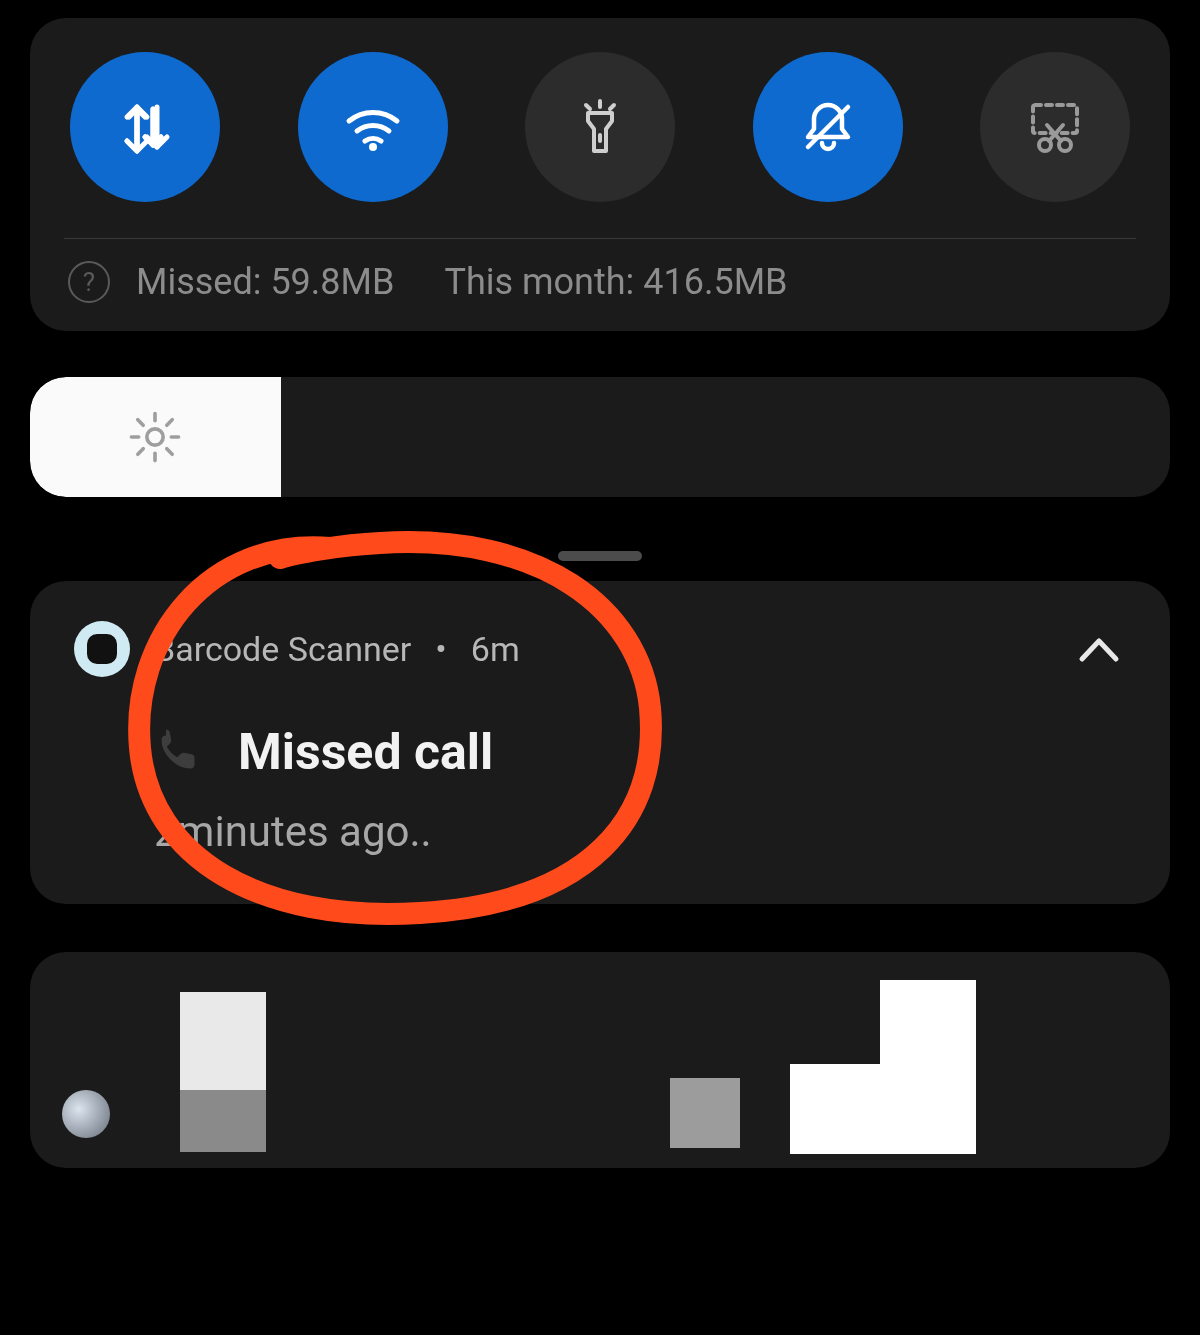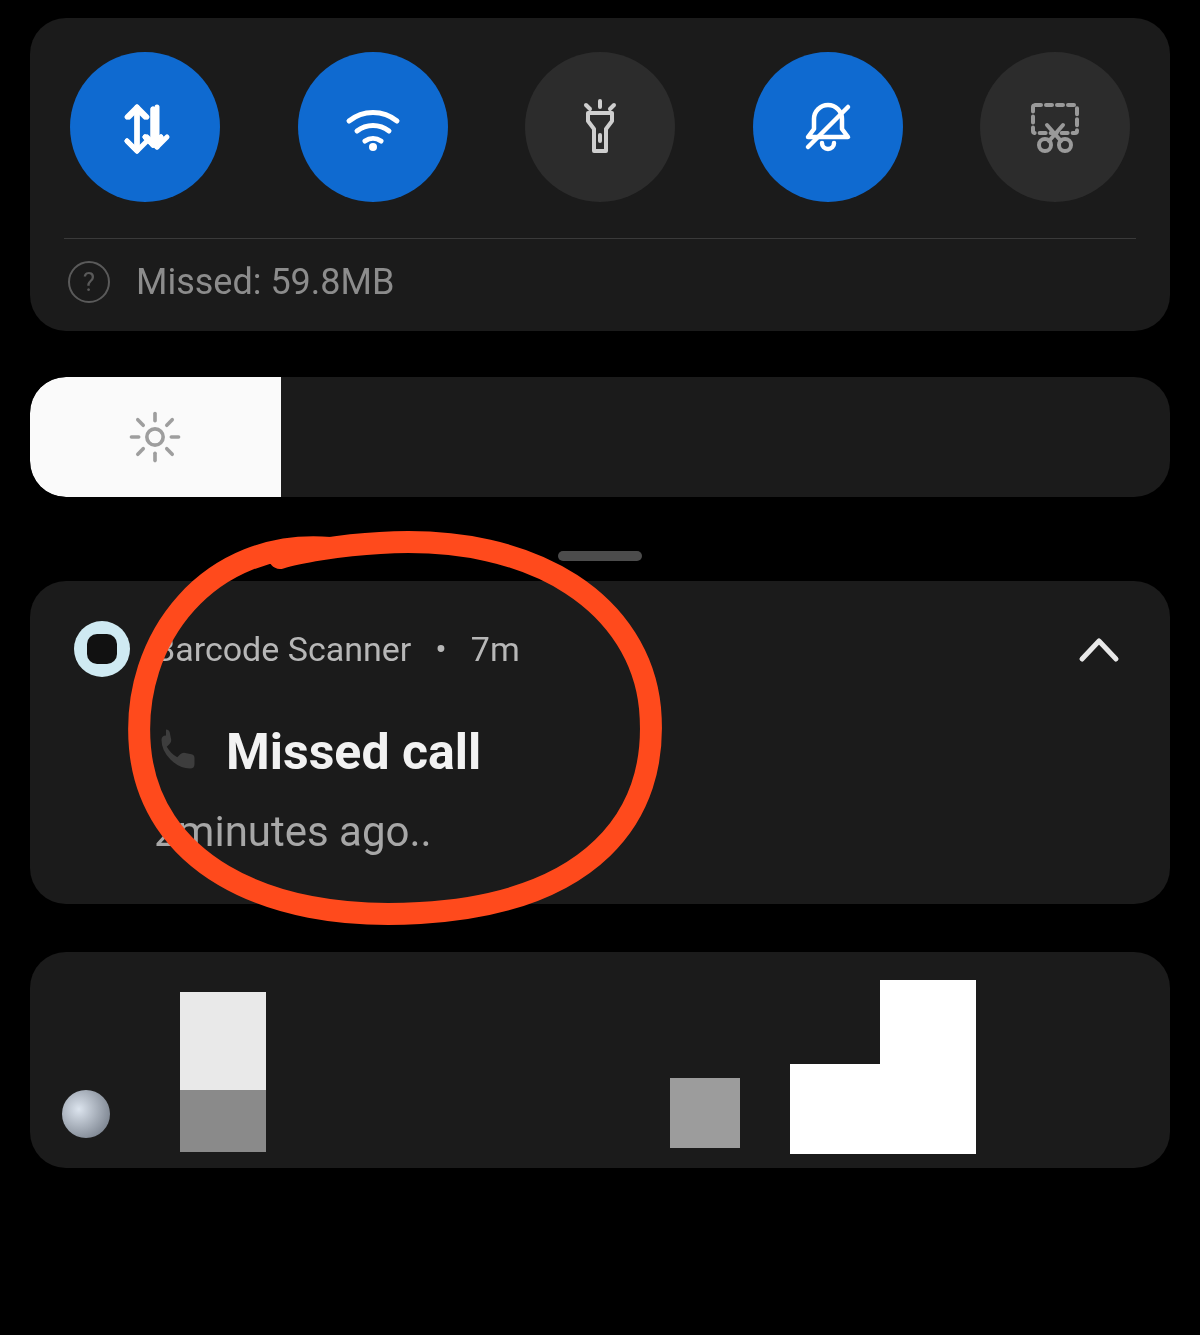--- a/index.html
+++ b/index.html
@@ -85,21 +85,21 @@
     display:flex; align-items:center; gap: 24px;
     color:#b7b7b7; font-size:34px;
   }
   .app-icon {
     width:56px;height:56px;border-radius:50%;
     background:#cfeaf2;
     display:flex;align-items:center;justify-content:center;
   }
   .app-icon .sq { width:30px;height:30px;border-radius:10px;background:#111; }
   .notif-title-row {
-    display:flex;align-items:center;gap:24px;
+    display:flex;align-items:center;gap:36px;
     margin-top:46px; margin-left:80px;
     color:#f2f2f2; font-size:50px; font-weight:700;
   }
   .notif-sub {
     margin-top:26px; margin-left:80px;
     color:#a7a7a7; font-size:42px;
   }
   .chevron {
     position:absolute; right:48px; top:48px;
     width:46px;height:46px;
@@ -200,20 +200,21 @@
           </svg>
         </div>
 
       </div>
 
       <div class="stats-row">
         <div class="help-badge">
           <span>?</span>
         </div>
         <span>Missed: 59.8MB</span>
+        <span style="margin-left:24px">This month: 416.5MB</span>
       </div>
     </div>
 
     <div class="panel brightness-panel">
       <div class="brightness-fill" id="bright-fill" style="width: 22%;">
         <svg viewBox="0 0 64 64" width="58" height="58">
           <g stroke="#9e9e9e" stroke-width="4" stroke-linecap="round">
             <circle cx="32" cy="32" r="9" fill="none"></circle>
             <line x1="32" y1="6" x2="32" y2="14"></line>
             <line x1="32" y1="50" x2="32" y2="58"></line>
@@ -230,21 +231,21 @@
 
     <div class="handle"></div>
 
     <div class="panel notif-panel">
       <div class="notif-header">
         <div class="app-icon">
           <div class="sq"></div>
         </div>
         <span>Barcode Scanner</span>
         <span>•</span>
-        <span>7m</span>
+        <span>6m</span>
       </div>
 
       <svg class="chevron" viewBox="0 0 46 46">
         <polyline points="6,30 23,12 40,30" stroke="#e8e8e8" stroke-width="5" fill="none" stroke-linecap="round" stroke-linejoin="round"></polyline>
       </svg>
 
       <div class="notif-title-row">
         <svg viewBox="0 0 64 64" width="48" height="48">
           <path d="M16 10 q-6 0 -6 6 q0 14 12 26 q12 12 26 12 q6 0 6 -6 l0 -8 q0 -4 -4 -5 l-10 -2 q-3 0 -5 2 l-4 4 q-8 -4 -14 -14 l4 -4 q2 -2 2 -5 l-2 -10 q-1 -4 -5 -4 z" fill="#3d3d3d"></path>
         </svg>

